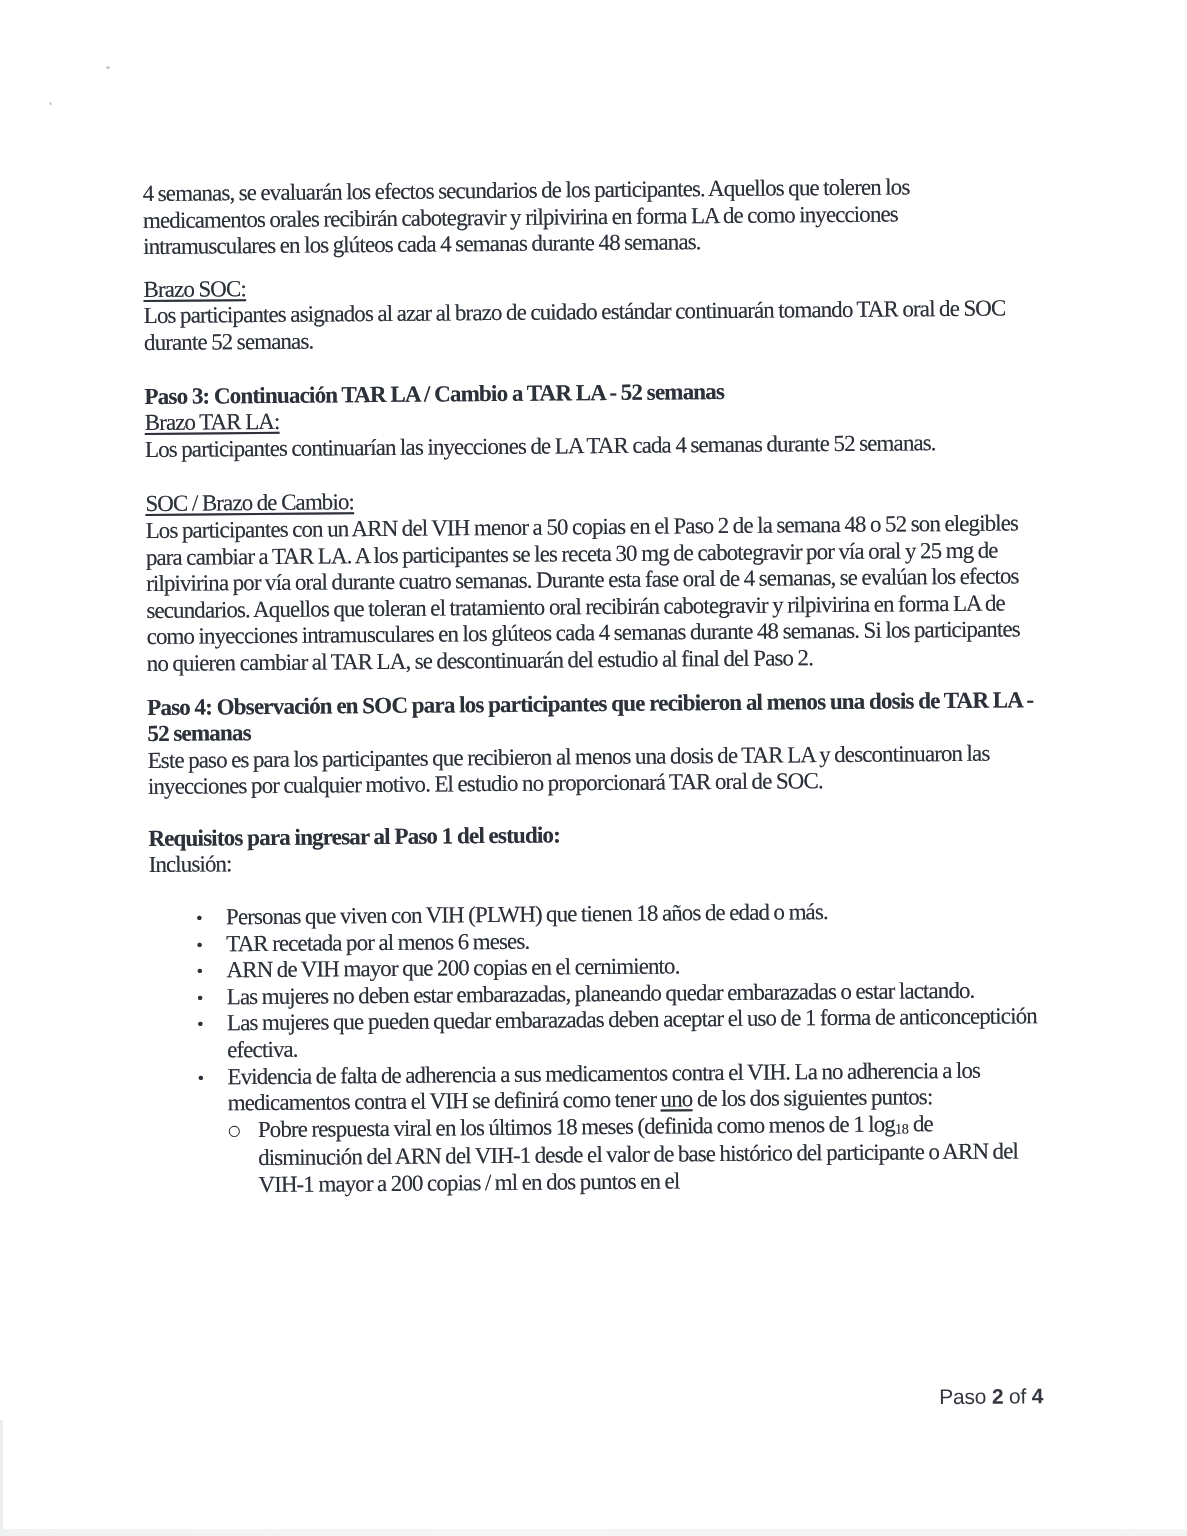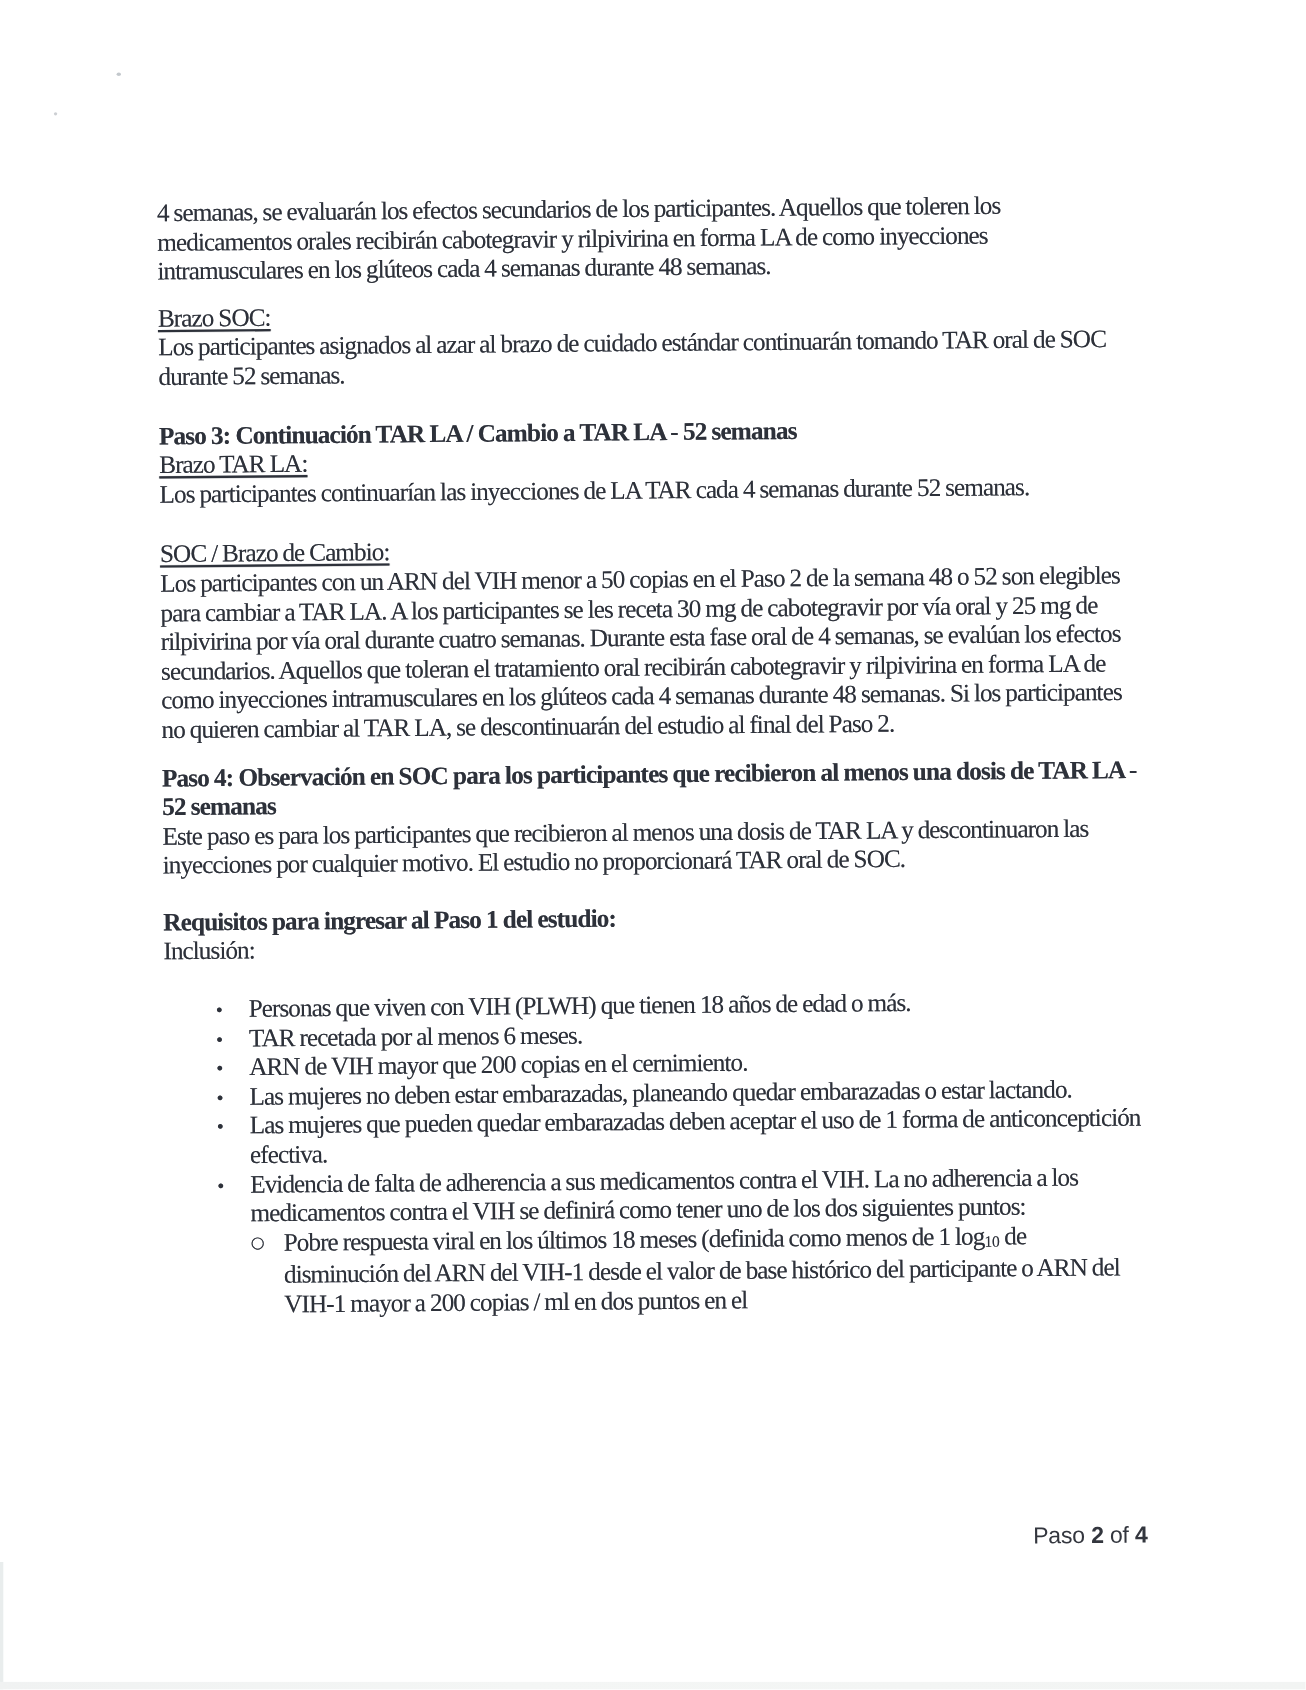--- a/index.html
+++ b/index.html
@@ -44,21 +44,21 @@
   .dot {
     position: absolute; left: 46px; top: 1px;
     font-size: 15px; line-height: 26.6px;
     font-family: "DejaVu Sans", sans-serif;
   }
   .circ {
     position: absolute; left: 77px; top: 0.5px;
     font-size: 14.5px; line-height: 26.6px;
     font-family: "DejaVu Sans", sans-serif;
   }
-  .u { text-underline-offset: 2.5px; }
+  .u { text-decoration: underline; text-underline-offset: 2.5px; }
   sub.ss {
     font-size: 0.62em;
     vertical-align: baseline;
     position: relative; top: 0.16em;
     letter-spacing: -0.3px;
   }
   .footer {
     position: absolute;
     left: 148px; top: 1392px; width: 890px;
     text-align: right;
@@ -138,21 +138,21 @@
       <div class="li">
         <span class="dot">•</span>
         <span>Las mujeres que pueden quedar embarazadas deben aceptar el uso de 1 forma de anticonceptición efectiva.</span>
       </div>
       <div class="li">
         <span class="dot">•</span>
         <span>Evidencia de falta de adherencia a sus medicamentos contra el VIH. La no adherencia a los medicamentos contra el VIH se definirá como tener </span><span class="u">uno</span><span> de los dos siguientes puntos:</span>
       </div>
       <div class="li2">
         <span class="circ">○</span>
-        <span>Pobre respuesta viral en los últimos 18 meses (definida como menos de 1 log</span><sub class="ss">10</sub><span> de disminución del ARN del VIH-1 desde el valor de base histórico del participante o ARN del VIH-1 mayor a 200 copias / ml en dos puntos en el</span>
+        <span>Pobre respuesta viral en los últimos 18 meses (definida como menos de 1 log</span><sub class="ss">18</sub><span> de disminución del ARN del VIH-1 desde el valor de base histórico del participante o ARN del VIH-1 mayor a 200 copias / ml en dos puntos en el</span>
       </div>
     </div>
 
   </div>
 
   <div class="footer">
     <span>Paso </span><b>2</b><span> of </span><b>4</b>
   </div>
 </div>
 

